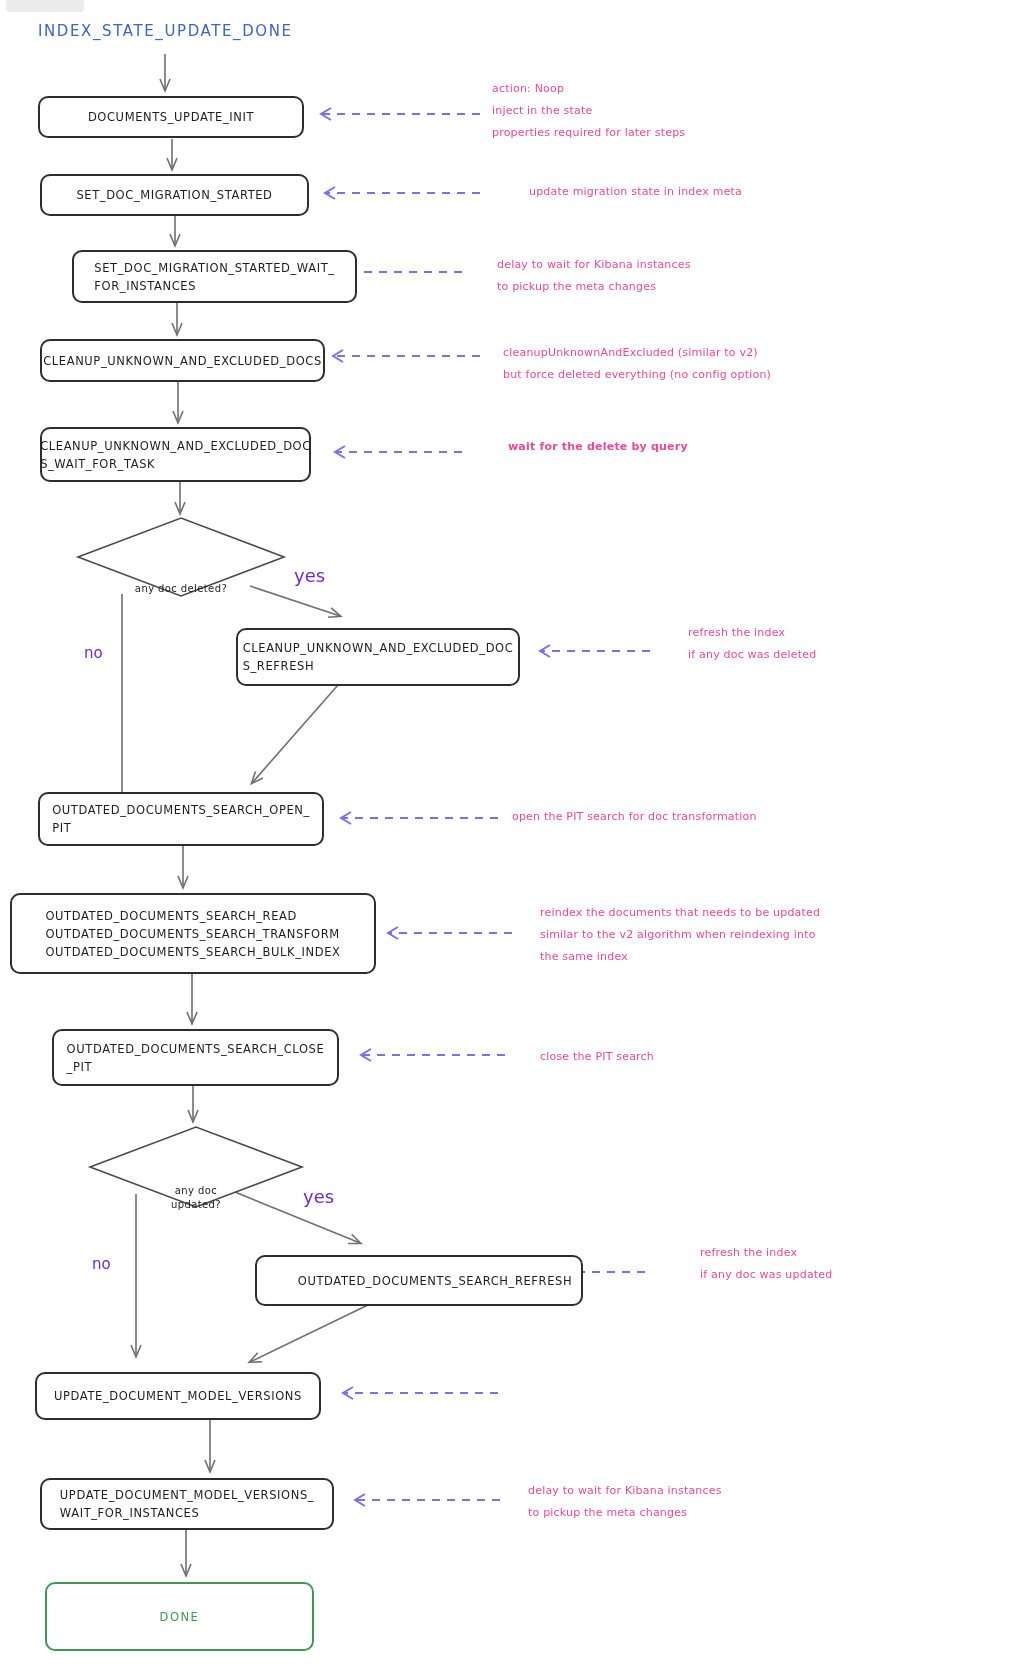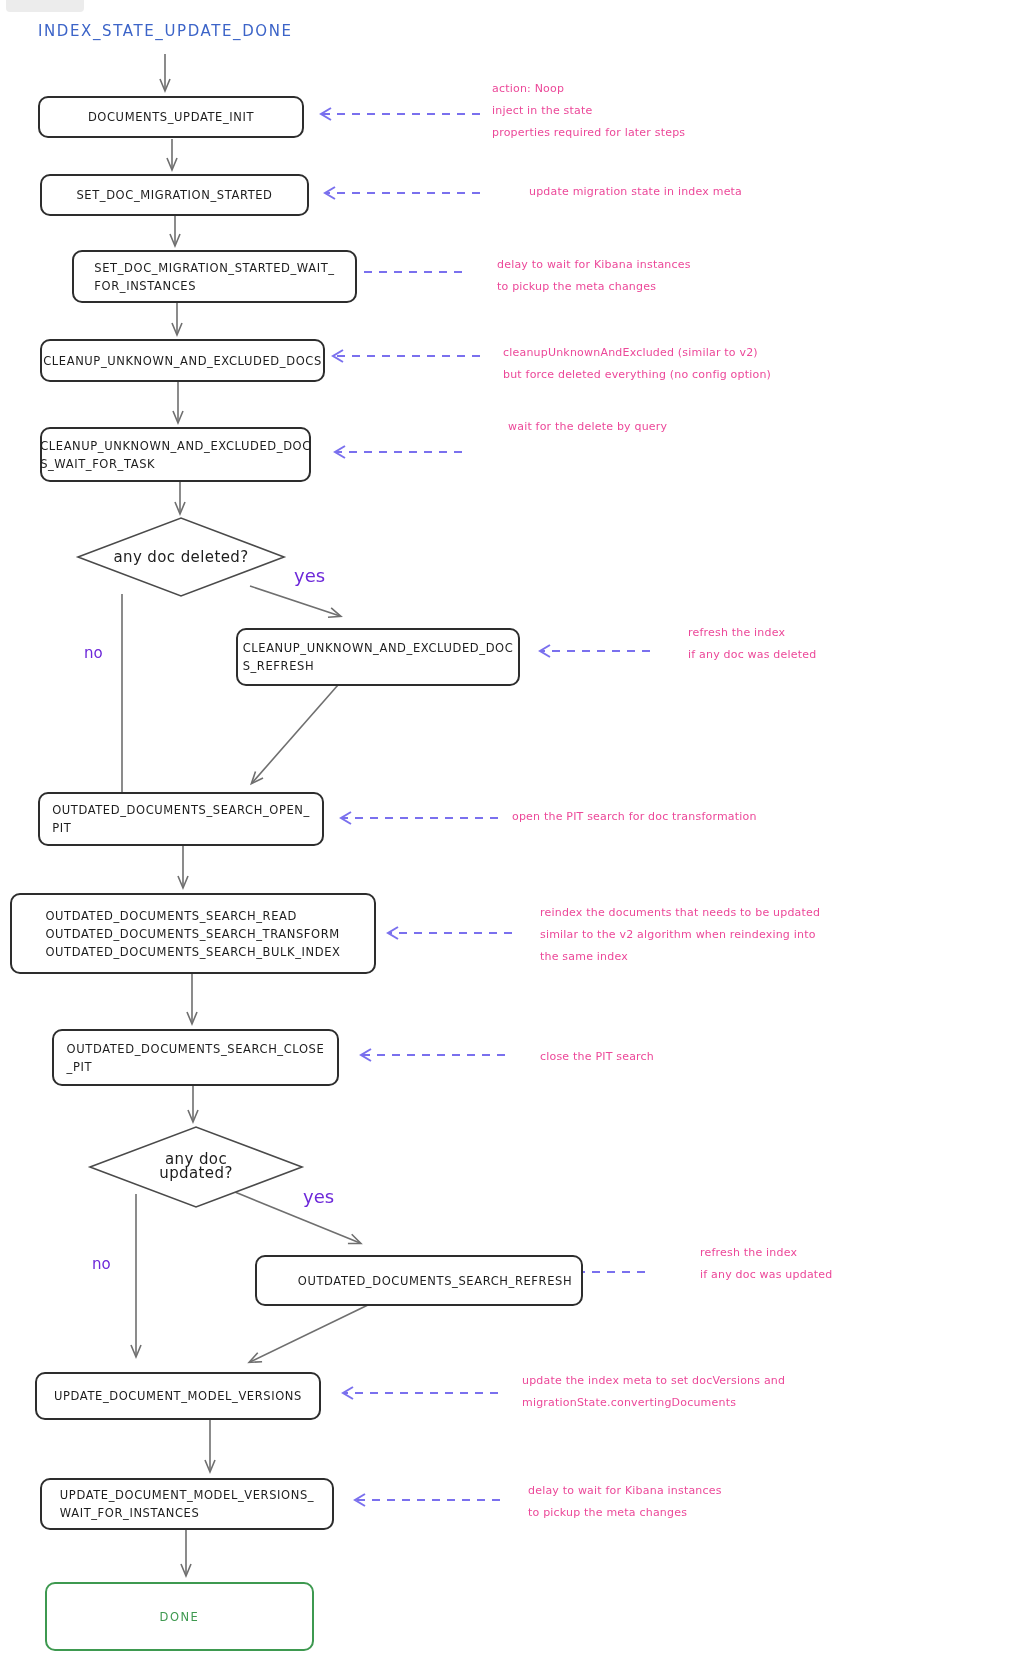--- a/index.html
+++ b/index.html
@@ -17,22 +17,22 @@
     letter-spacing:1.6px;color:#3c64c8;white-space:nowrap;z-index:2;
   }
   .node{
     position:absolute;z-index:1;background:#ffffff;border:2px solid #2d2d2d;
     display:flex;align-items:center;justify-content:center;text-align:left;
     font-size:11.5px;letter-spacing:0.6px;line-height:18px;color:#1d1d1d;
     white-space:pre-line;border-radius:10px;
   }
   .node.done{border:2.5px solid #3e9950;color:#3e9950;letter-spacing:1.5px;}
   .diamond-label{
-    position:absolute;z-index:1;text-align:center;font-size:15px;letter-spacing:0.4px;
-    line-height:14px;white-space:pre-line;color:#1d1d1d;
+    position:absolute;z-index:1;text-align:center;font-size:10px;letter-spacing:0.4px;
+    line-height:14px;white-space:pre-line;color:#1d1d1d;margin-top:32px;
   }
   .edge-label{position:absolute;z-index:1;color:#6d28d9;}
   .edge-label.yes{font-size:18px;}
   .edge-label.no{font-size:15px;}
   .annotation{
     position:absolute;z-index:1;font-size:11px;line-height:22px;color:#ec4899;
     white-space:pre-line;letter-spacing:0.2px;
   }
 </style>
 </head>
@@ -144,35 +144,33 @@
 properties required for later steps</div>
 
   <div class="annotation" style="left:497px;top:181px;margin-left:32px;">update migration state in index meta</div>
 
   <div class="annotation" style="left:497px;top:254px;">delay to wait for Kibana instances
 to pickup the meta changes</div>
 
   <div class="annotation" style="left:503px;top:342px;">cleanupUnknownAndExcluded (similar to v2)
 but force deleted everything (no config option)</div>
 
-  <div class="annotation" style="left:508px;top:416px;">wait for the delete by query</div>
+  <div class="annotation" style="left:508px;top:436px;font-weight:bold;">wait for the delete by query</div>
 
   <div class="annotation" style="left:688px;top:622px;">refresh the index
 if any doc was deleted</div>
 
   <div class="annotation" style="left:512px;top:806px;">open the PIT search for doc transformation</div>
 
   <div class="annotation" style="left:540px;top:902px;">reindex the documents that needs to be updated
 similar to the v2 algorithm when reindexing into
 the same index</div>
 
   <div class="annotation" style="left:540px;top:1046px;">close the PIT search</div>
 
   <div class="annotation" style="left:700px;top:1242px;">refresh the index
 if any doc was updated</div>
 
-  <div class="annotation" style="left:522px;top:1370px;">update the index meta to set docVersions and
-migrationState.convertingDocuments</div>
 
   <div class="annotation" style="left:528px;top:1480px;">delay to wait for Kibana instances
 to pickup the meta changes</div>
 
 </div>
 
 </body></html>

